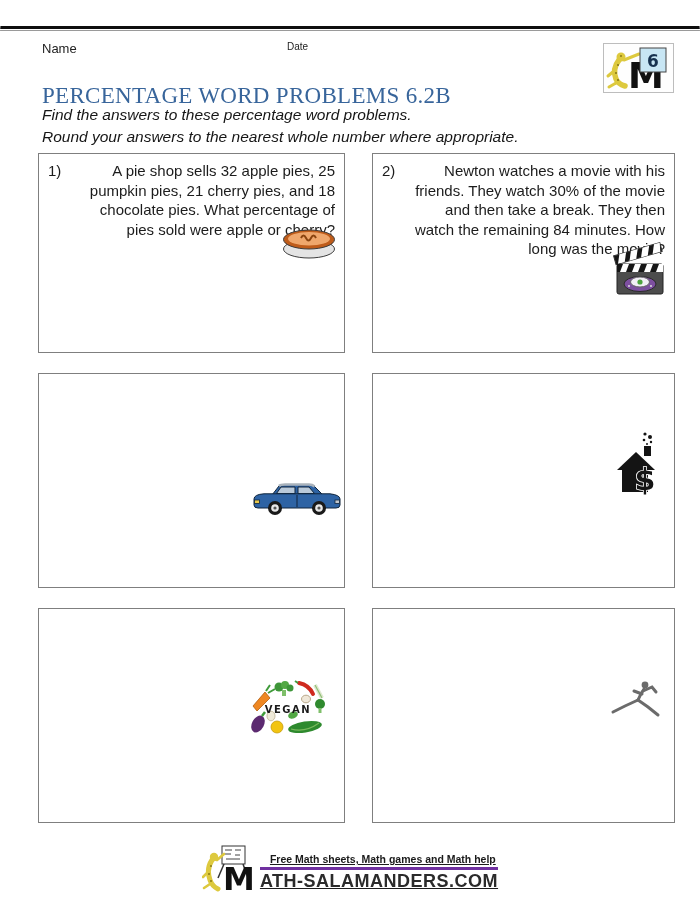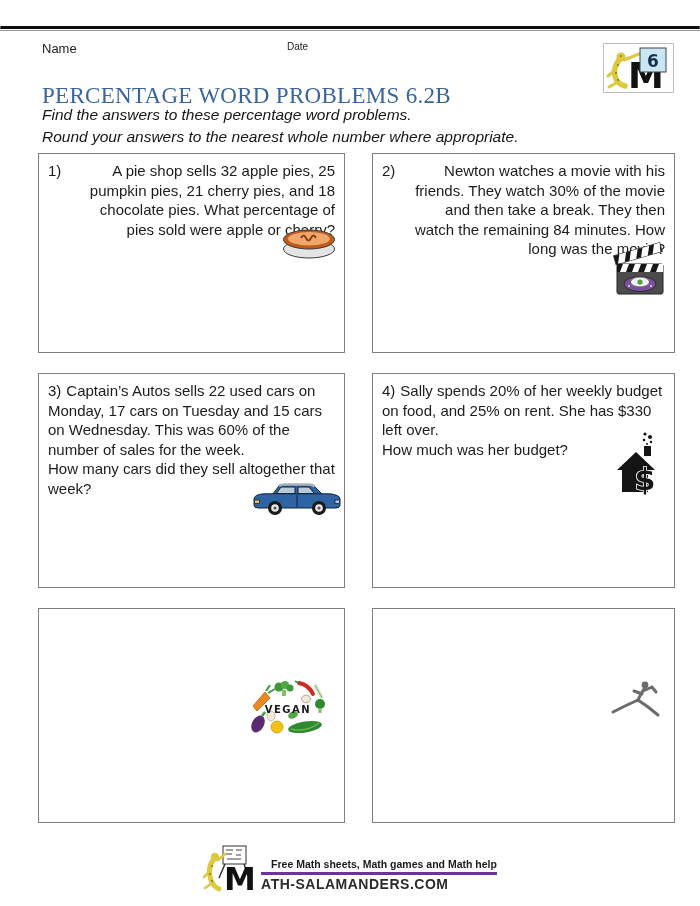--- a/index.html
+++ b/index.html
@@ -36,24 +36,24 @@
   .illus{position:absolute;line-height:0;}
   .illus-pie{right:8px;top:70px;}
   .illus-clapper{right:8px;top:88px;}
   .illus-car{right:2px;top:105px;}
   .illus-house{right:14px;top:56px;}
   .illus-vegan{right:17px;top:70px;}
   .illus-jumper{right:13px;top:70px;}
   
   .footer{position:absolute;left:0;top:844px;width:700px;display:flex;
           justify-content:center;align-items:flex-end;}
-  .footer-text{display:flex;flex-direction:column;margin-left:2px;}
+  .footer-text{display:flex;flex-direction:column;margin-left:2px;text-decoration:underline;}
   .footer-tagline{font-size:10.5px;font-weight:bold;color:#1a1a1a;padding-left:10px;}
   .footer-rule{height:3px;background:#7030a0;margin:2px 0 1px 0;}
-  .footer-site{font-size:14px;font-weight:bold;letter-spacing:.5px;color:#2b2b2b;}
+  .footer-site{font-size:18px;font-weight:bold;letter-spacing:.5px;color:#2b2b2b;}
 </style>
 </head>
 <body>
 
 <div class="sheet">
 
   <div class="top-rule">
     <div class="thick"></div>
       <div class="thin"></div>
   </div>
@@ -122,24 +122,20 @@
           <ellipse cx="32" cy="42" rx="16" ry="7.5" fill="#7d4fa0" stroke="#2a2a2a"></ellipse>
           <ellipse cx="32" cy="40" rx="9.5" ry="5" fill="#f2eef6" stroke="#666"></ellipse>
           <circle cx="32" cy="40" r="2.6" fill="#4da23f"></circle>
           <circle cx="21" cy="44" r="1" fill="#ddd"></circle>
             <circle cx="43" cy="44" r="1" fill="#ddd"></circle>
         </svg>
       </div>
     </div>
 
     <div class="problem-box">
-      <p class="problem-para inline">
-        <span class="num">3)</span><span class="txt">Captain’s Autos sells 22 used cars on Monday, 17 cars on Tuesday and 15 cars on Wednesday. This was 60% of the number of sales for the week.
-How many cars did they sell altogether that week?</span>
-      </p>
       <div class="illus illus-car">
         <svg width="90" height="40" viewBox="0 0 90 40">
           <path d="M20,16 L27,7 Q28.5,5.5 33,5.5 L57,5.5 Q60.5,5.5 62.5,7.5 L71,16 Z" fill="#2e63a4" stroke="#10253c"></path>
           <path d="M27,7 Q28.5,5.5 33,5.5 L57,5.5 Q60.5,5.5 62.5,7.5" fill="none" stroke="#a9b2bb" stroke-width="2.5"></path>
           <polygon points="29,8 43,8 43,14.5 24.5,14.5" fill="#b9c9d9" stroke="#10253c"></polygon>
           <polygon points="46,8 57,8 62.5,14.5 46,14.5" fill="#b9c9d9" stroke="#10253c"></polygon>
           <path d="M2,20 Q2,15.5 12,14.8 L78,14.8 Q88,16 88,20 L88,26 Q88,29 84,29 L6,29 Q2,29 2,26 Z" fill="#2e63a4" stroke="#10253c"></path>
           <rect x="2.5" y="21" width="5" height="3.5" fill="#e8c94a" stroke="#10253c" stroke-width="0.8"></rect>
           <rect x="83" y="21" width="4.5" height="3.5" fill="#c4c9ce" stroke="#10253c" stroke-width="0.8"></rect>
           <line x1="45" y1="16" x2="45" y2="28" stroke="#10253c"></line>
@@ -147,24 +143,20 @@
             <circle cx="23" cy="29" r="3.8" fill="#e8e8e8"></circle>
             <circle cx="23" cy="29" r="1.6" fill="#555"></circle>
           <circle cx="67" cy="29" r="7" fill="#1a1a1a"></circle>
             <circle cx="67" cy="29" r="3.8" fill="#e8e8e8"></circle>
             <circle cx="67" cy="29" r="1.6" fill="#555"></circle>
         </svg>
       </div>
     </div>
 
     <div class="problem-box">
-      <p class="problem-para inline">
-        <span class="num">4)</span><span class="txt">Sally spends 20% of her weekly budget on food, and 25% on rent. She has $330 left over.
-How much was her budget?</span>
-      </p>
       <div class="illus illus-house">
         <svg width="44" height="66" viewBox="0 0 44 66">
           <g fill="#141414">
             <circle cx="29" cy="4" r="1.6"></circle>
               <circle cx="34" cy="7" r="2"></circle>
             <circle cx="28" cy="10" r="1.3"></circle>
               <circle cx="35" cy="12" r="1.2"></circle>
               <circle cx="31" cy="14" r="1"></circle>
             <rect x="28" y="16" width="7" height="10"></rect>
             <polygon points="1,40 20,22 39,40"></polygon>

